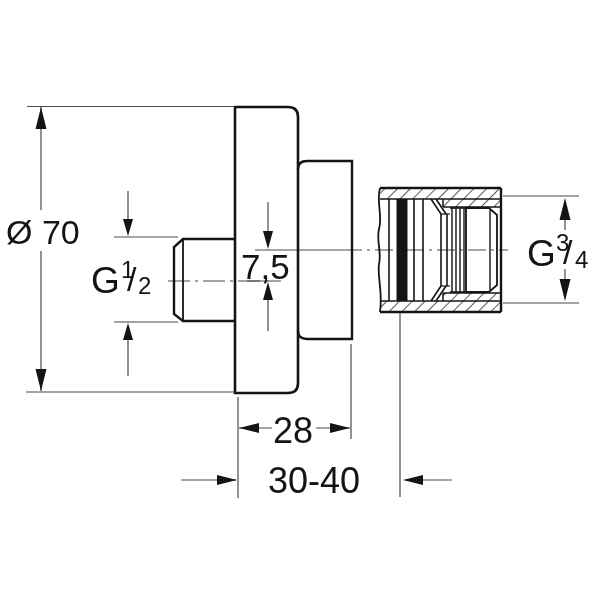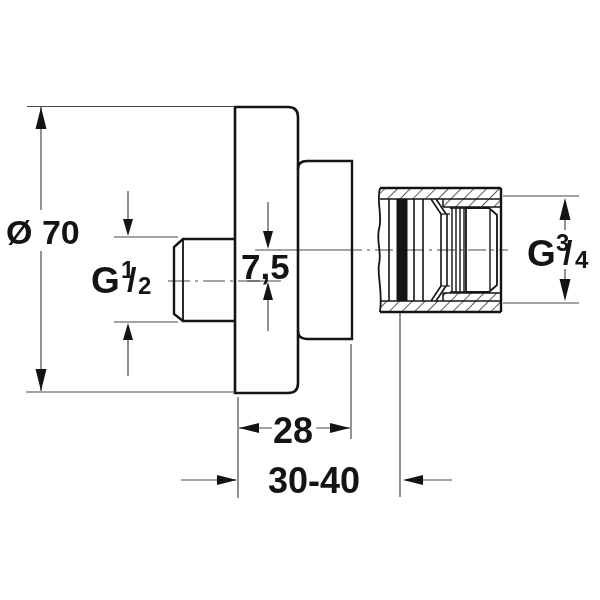--- a/index.html
+++ b/index.html
@@ -7,21 +7,21 @@
     --line:#141414;
     --dim:#4a4a4a;
   }
   html,body{margin:0;padding:0;}
   body{
     width:600px;height:600px;
     background:var(--bg);
     font-family:"Liberation Sans", sans-serif;
     overflow:hidden;
   }
-  .stage{width:600px;height:600px;position:relative;font-weight:bold;}
+  .stage{width:600px;height:600px;position:relative;}
   svg{display:block;}
   .outline{stroke:var(--line);fill:none;}
   .dimline{stroke:var(--dim);fill:none;}
   .arrow{fill:var(--line);stroke:none;}
   text{fill:var(--line);font-family:"Liberation Sans", sans-serif;}
 </style>
 </head>
 <body>
 
 <div class="stage">

